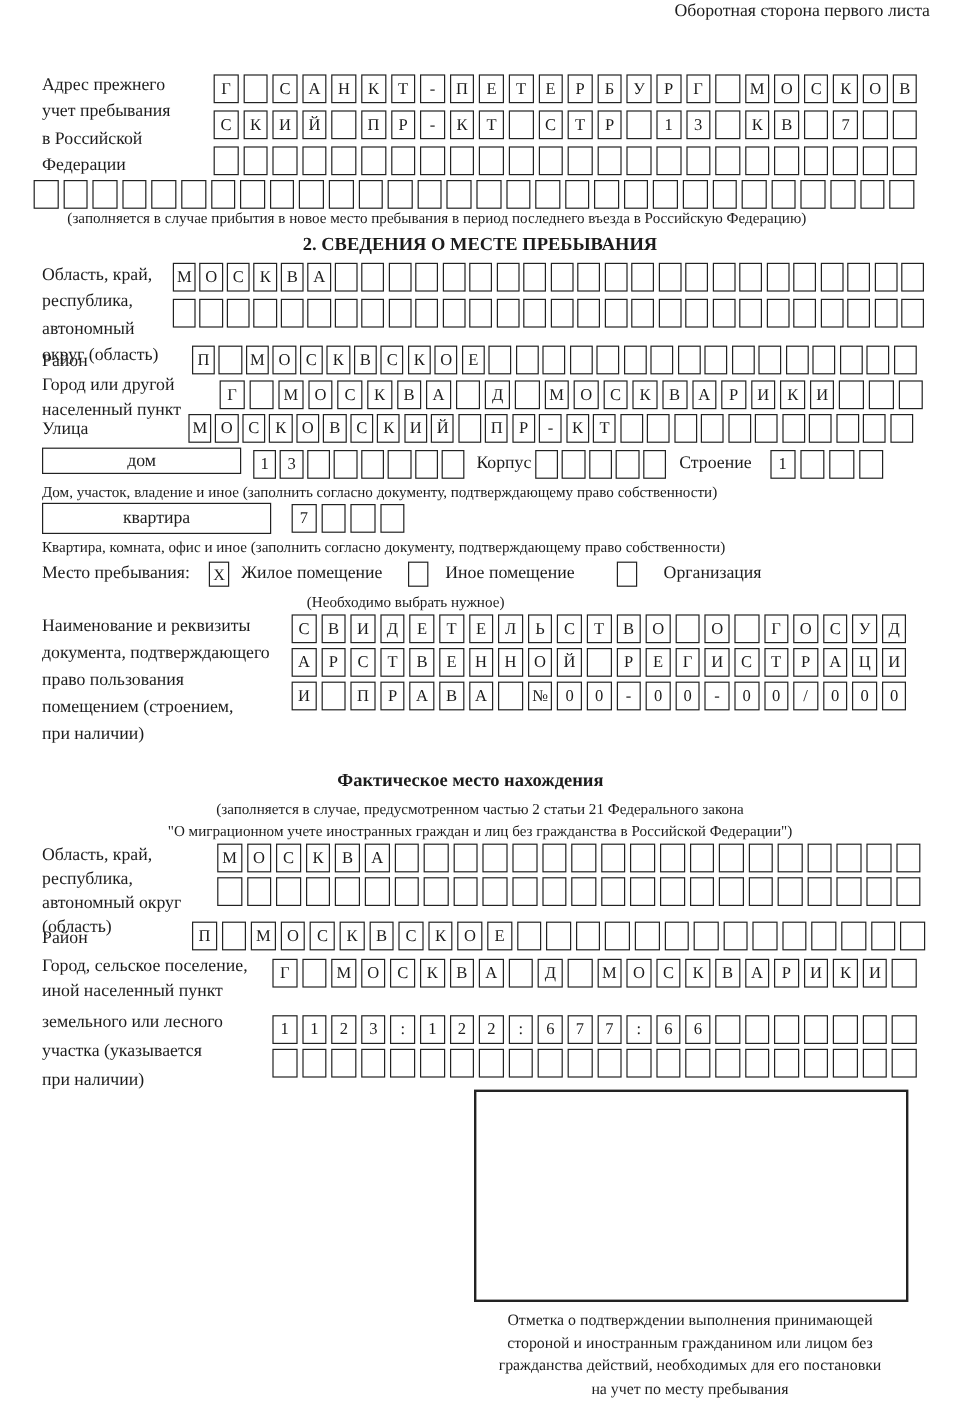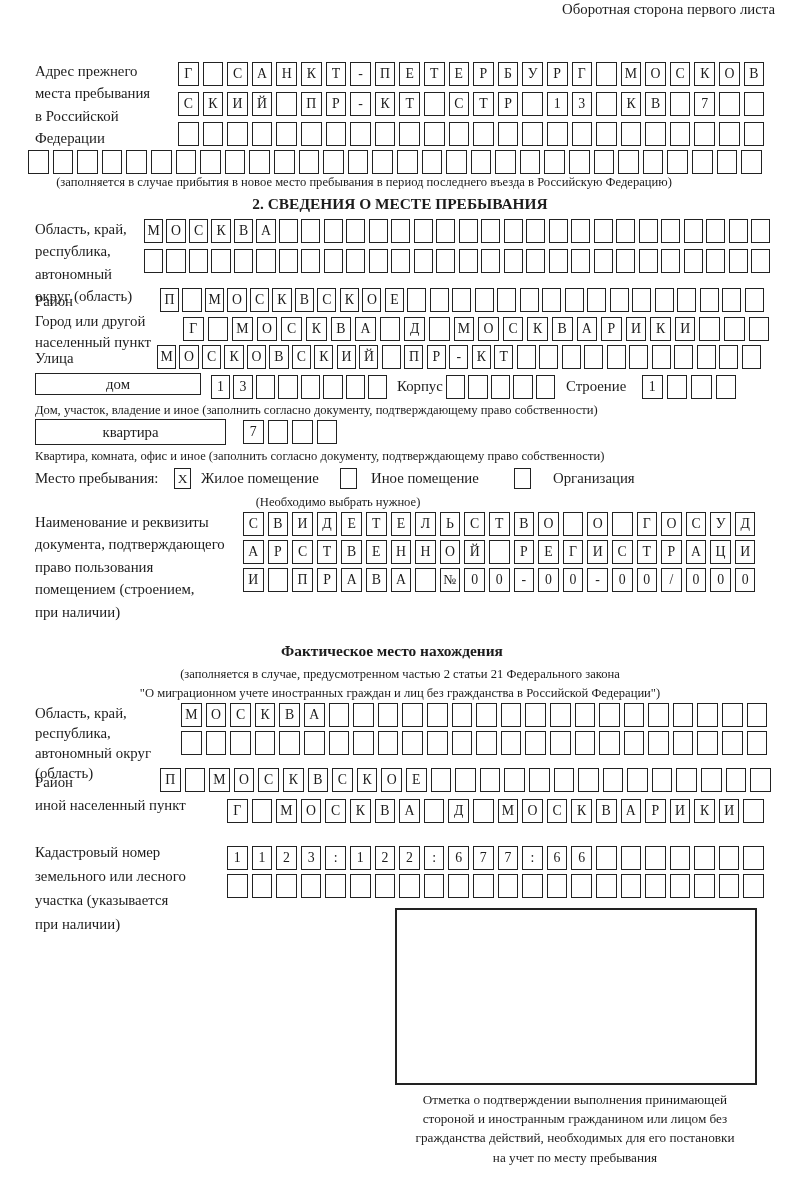--- a/index.html
+++ b/index.html
@@ -42,21 +42,21 @@
 </style>
 </head>
 <body>
 
 <div class="abs" style="left:0; top:21; width:742px; text-align:right;margin-left:33px;">
   <span class="inline-label">Оборотная сторона первого листа</span>
 </div>
 
 <div class="abs label" style="left:35px; top:60px; width:145px;">
     <div>Адрес прежнего</div>
-    <div>места пребывания</div>
+    <div>учет пребывания</div>
     <div>в Российской</div>
     <div>Федерации</div>
   </div>
 <div class="abs cells" style="left:178px; top:62px;">
     <span class="cell">Г</span>
     <span class="cell"></span>
     <span class="cell">С</span>
     <span class="cell">А</span>
     <span class="cell">Н</span>
     <span class="cell">К</span>
@@ -536,20 +536,21 @@
     <span class="cell"></span>
     <span class="cell"></span>
     <span class="cell"></span>
     <span class="cell"></span>
     <span class="cell"></span>
     <span class="cell"></span>
     <span class="cell"></span>
   </div>
 
 <div class="abs label lh21" style="left:35px; top:795px; width:190px;">
+    <div>Город, сельское поселение,</div>
     <div>иной населенный пункт</div>
   </div>
 <div class="abs cells" style="left:227px; top:799px;">
     <span class="cell">Г</span>
     <span class="cell"></span>
     <span class="cell">М</span>
     <span class="cell">О</span>
     <span class="cell">С</span>
     <span class="cell">К</span>
     <span class="cell">В</span>
@@ -564,21 +565,20 @@
     <span class="cell">В</span>
     <span class="cell">А</span>
     <span class="cell">Р</span>
     <span class="cell">И</span>
     <span class="cell">К</span>
     <span class="cell">И</span>
     <span class="cell"></span>
   </div>
 
 <div class="abs label lh24" style="left:35px; top:840px; width:185px;">
-    <div>Кадастровый номер</div>
     <div>земельного или лесного</div>
     <div>участка (указывается</div>
     <div>при наличии)</div>
   </div>
 <div class="abs cells" style="left:227px; top:846px;">
     <span class="cell">1</span>
     <span class="cell">1</span>
     <span class="cell">2</span>
     <span class="cell">3</span>
     <span class="cell">:</span>

